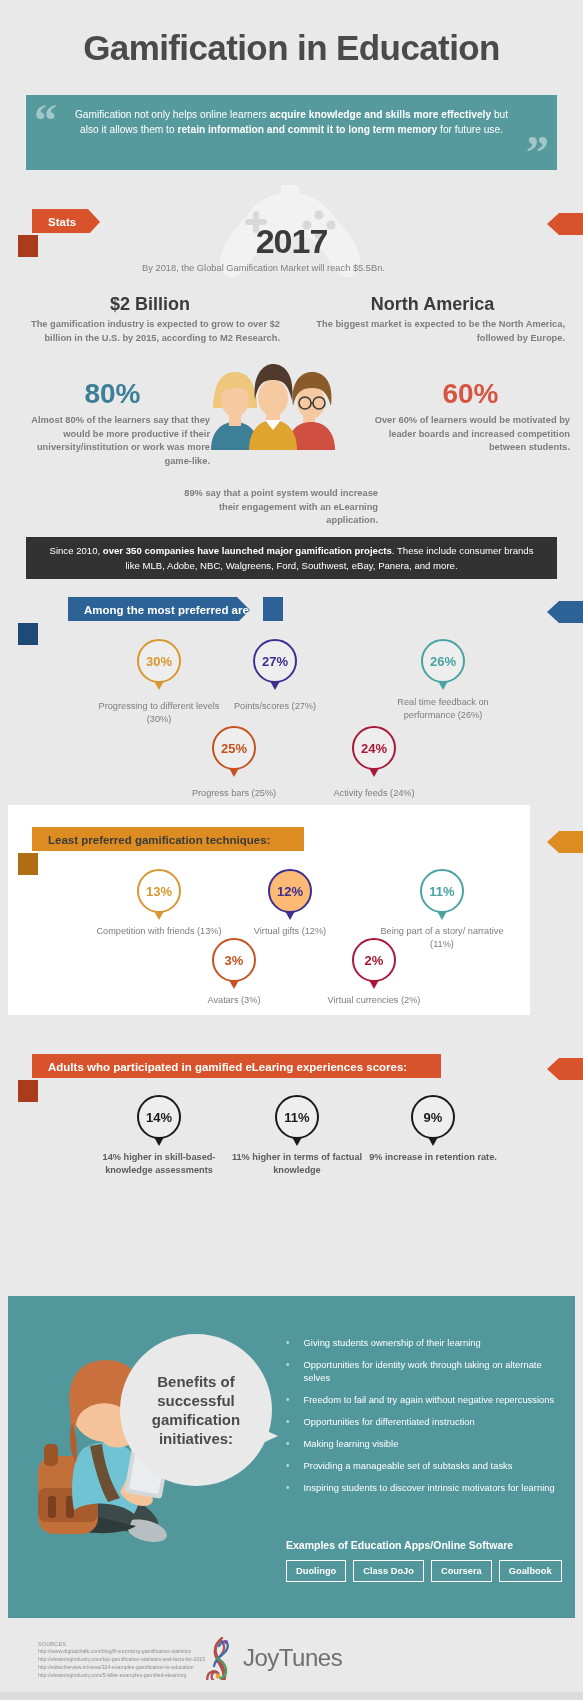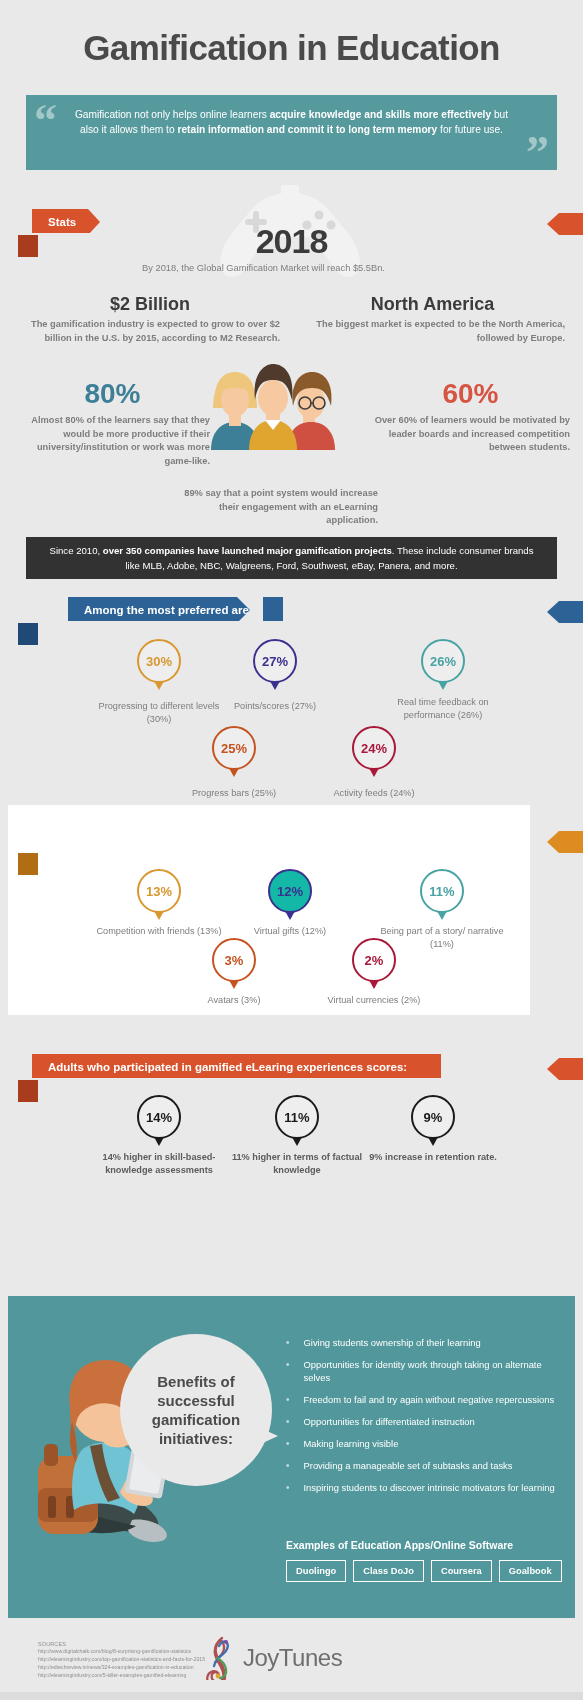--- a/index.html
+++ b/index.html
@@ -257,21 +257,21 @@
     <svg style="position:absolute;left:88px;top:0;" width="24" height="26">
       <polygon points="0,0 24,0 24,26 0,26 12,13" fill="#e9e9e9"></polygon>
     </svg>
     <div class="ribbon-right" style="background:#d8522c;">
       <svg style="position:absolute;left:0;top:0;" width="16" height="22">
         <polygon points="0,0 16,0 4,11 16,22 0,22" fill="#e9e9e9"></polygon>
       </svg>
     </div>
   </div>
 
-  <div class="year-2018">2018</div>
+  <div class="year-2018">2017</div>
   <div class="year-sub">By 2018, the Global Gamification Market will reach $5.5Bn.</div>
 
   <div class="stat-head" style="top:294px;left:20px;width:260px;">$2 Billion</div>
   <div class="stat-body" style="top:318px;left:20px;width:260px;">The gamification industry is expected to grow to over $2 billion in the U.S. by 2015, according to M2 Research.</div>
 
   <div class="stat-head" style="top:294px;left:300px;width:265px;">North America</div>
   <div class="stat-body" style="top:318px;left:300px;width:265px;">The biggest market is expected to be the North America, followed by Europe.</div>
 
   <div class="bignum" style="top:378px;left:20px;width:185px;color:#3d7f97;">80%</div>
   <div class="stat-body" style="top:414px;left:12px;width:198px;">Almost 80% of the learners say that they would be more productive if their university/institution or work was more game-like.</div>
@@ -354,38 +354,39 @@
   <div class="pin" style="top:726px;left:352px;">
     <div class="circle" style="border-color:#a81838;color:#a81838;">24%</div>
     <div class="tip" style="border-top-color:#a81838;"></div>
   </div>
   <div class="pin-label" style="top:787px;left:305px;width:138px;">Activity feeds (24%)</div>
 
   <div class="white-card"></div>
 
   <div class="ribbon-wrap" style="top:827px;">
     <div class="ribbon-tail" style="background:#b06d14;"></div>
+    <div class="ribbon-main" style="background:#dd8c22;color:#3b3b3b;">Least preferred gamification techniques:</div>
     <svg style="position:absolute;left:325px;top:0;" width="26" height="26">
       <polygon points="0,0 26,0 26,26 0,26 13,13" fill="#ffffff"></polygon>
     </svg>
     <div class="ribbon-right" style="background:#dd8c22;">
       <svg style="position:absolute;left:0;top:0;" width="16" height="22">
         <polygon points="0,0 16,0 4,11 16,22 0,22" fill="#e9e9e9"></polygon>
       </svg>
     </div>
   </div>
 
   <div class="pin" style="top:869px;left:137px;">
     <div class="circle" style="border-color:#d8972f;color:#d8972f;background:#ffffff;">13%</div>
     <div class="tip" style="border-top-color:#d8972f;"></div>
   </div>
   <div class="pin-label" style="top:925px;left:90px;width:138px;">Competition with friends (13%)</div>
 
   <div class="pin" style="top:869px;left:268px;">
-    <div class="circle" style="border-color:#3b2f8f;color:#3b2f8f;background:#14b8a6;">12%</div>
+    <div class="circle" style="border-color:#3b2f8f;color:#3b2f8f;background:#fdba74;">12%</div>
     <div class="tip" style="border-top-color:#3b2f8f;"></div>
   </div>
   <div class="pin-label" style="top:925px;left:221px;width:138px;">Virtual gifts (12%)</div>
 
   <div class="pin" style="top:869px;left:420px;">
     <div class="circle" style="border-color:#49a3a3;color:#49a3a3;background:#ffffff;">11%</div>
     <div class="tip" style="border-top-color:#49a3a3;"></div>
   </div>
   <div class="pin-label" style="top:925px;left:373px;width:138px;">Being part of a story/ narrative (11%)</div>
 

